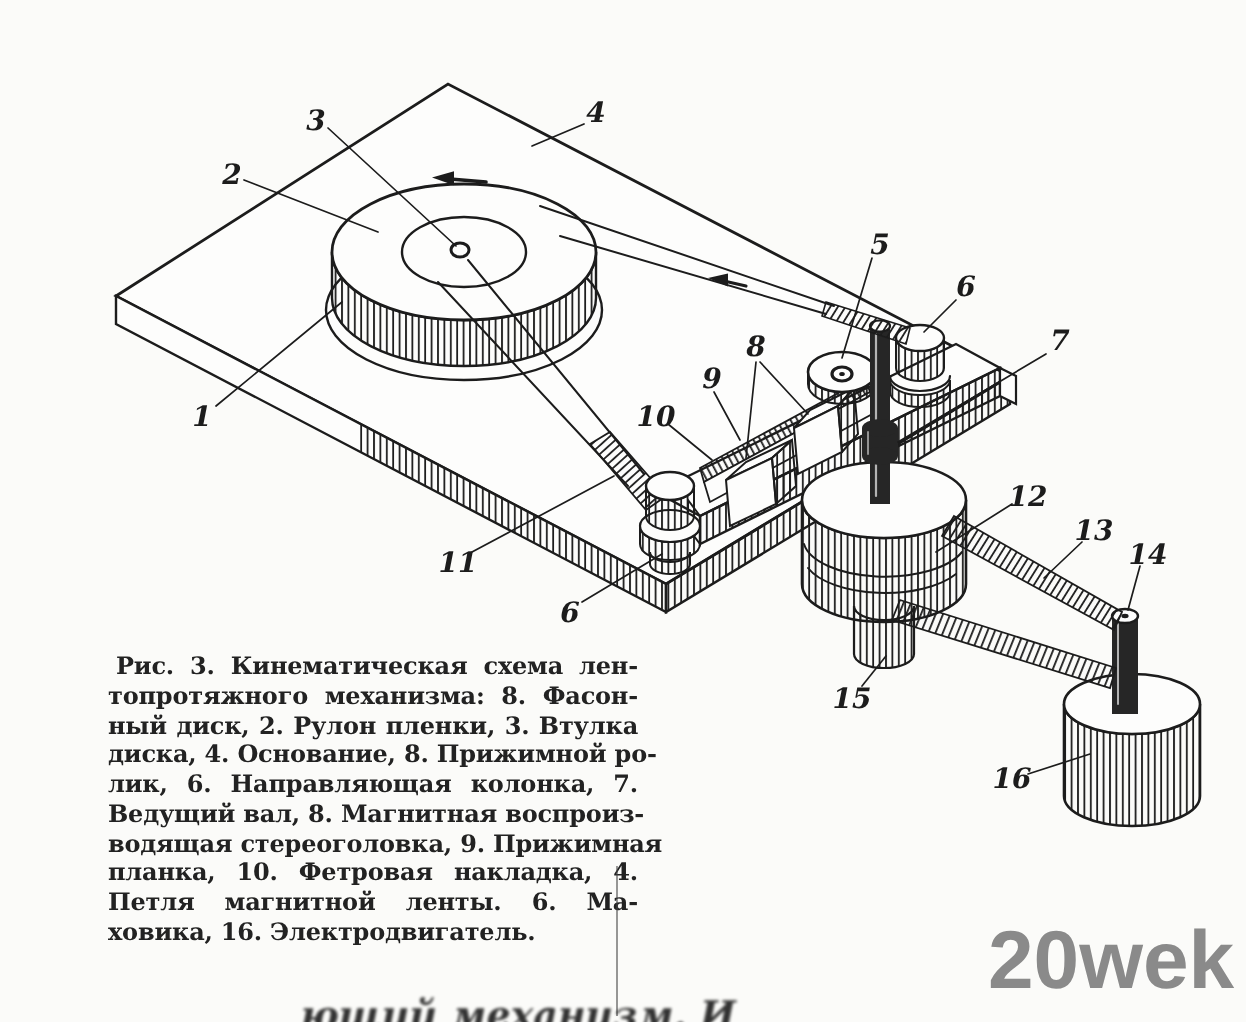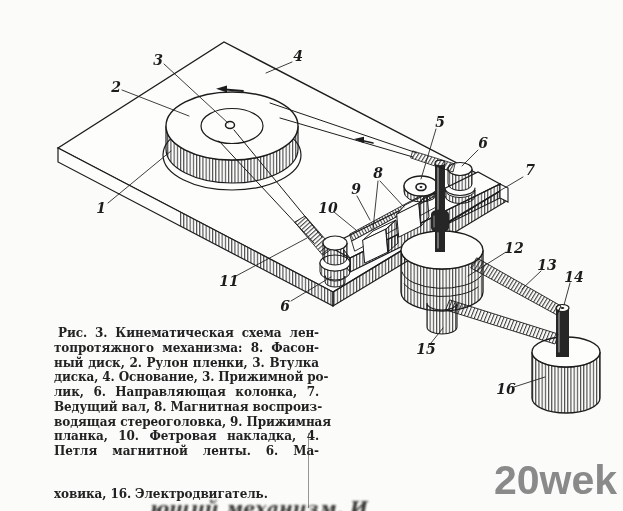--- a/index.html
+++ b/index.html
@@ -16,21 +16,21 @@
   .caption{
     position:absolute;left:54px;top:326px;width:265px;
     color:#222;font-weight:600;font-size:12px;
     letter-spacing:-0.1px;
   }
   .cap-line{
     white-space:nowrap;height:14.75px;line-height:14.75px;
     text-align:justify;text-align-last:justify;
   }
   .cap-line.first{text-indent:4px;}
-  .cap-line.last{text-align-last:left;margin-top:28px;}
+  .cap-line.last{text-align-last:left;}
   .cutoff{
     position:absolute;left:148px;top:497px;width:220px;
     color:#000000;font-style:italic;font-weight:600;font-size:19px;
     filter:blur(0.8px);opacity:0.8;white-space:nowrap;text-align:right;
   }
   .watermark{
     position:absolute;left:494px;top:460px;
     font-family:"Liberation Sans", sans-serif;
     font-size:41px;font-weight:700;color:#8a8a8a;line-height:1;
   }
@@ -226,21 +226,21 @@
     <text class="lbl" x="506" y="394">16</text>
     <text class="lbl" x="285" y="311">6</text>
   </g>
 </svg>
 
 
 <div class="caption">
   <div class="cap-line first">Рис. 3. Кинематическая схема лен-</div>
   <div class="cap-line">топротяжного механизма: 8. Фасон-</div>
   <div class="cap-line">ный диск, 2. Рулон пленки, 3. Втулка</div>
-  <div class="cap-line">диска, 4. Основание, 3. Прижимной ро-</div>
+  <div class="cap-line">диска, 4. Основание, 8. Прижимной ро-</div>
   <div class="cap-line">лик, 6. Направляющая колонка, 7.</div>
   <div class="cap-line">Ведущий вал, 8. Магнитная воспроиз-</div>
   <div class="cap-line">водящая стереоголовка, 9. Прижимная</div>
   <div class="cap-line">планка, 10. Фетровая накладка, 4.</div>
   <div class="cap-line">Петля магнитной ленты. 6. Ма-</div>
   <div class="cap-line last">ховика, 16. Электродвигатель.</div>
 </div>
 
 <div class="scan-line"></div>
 

